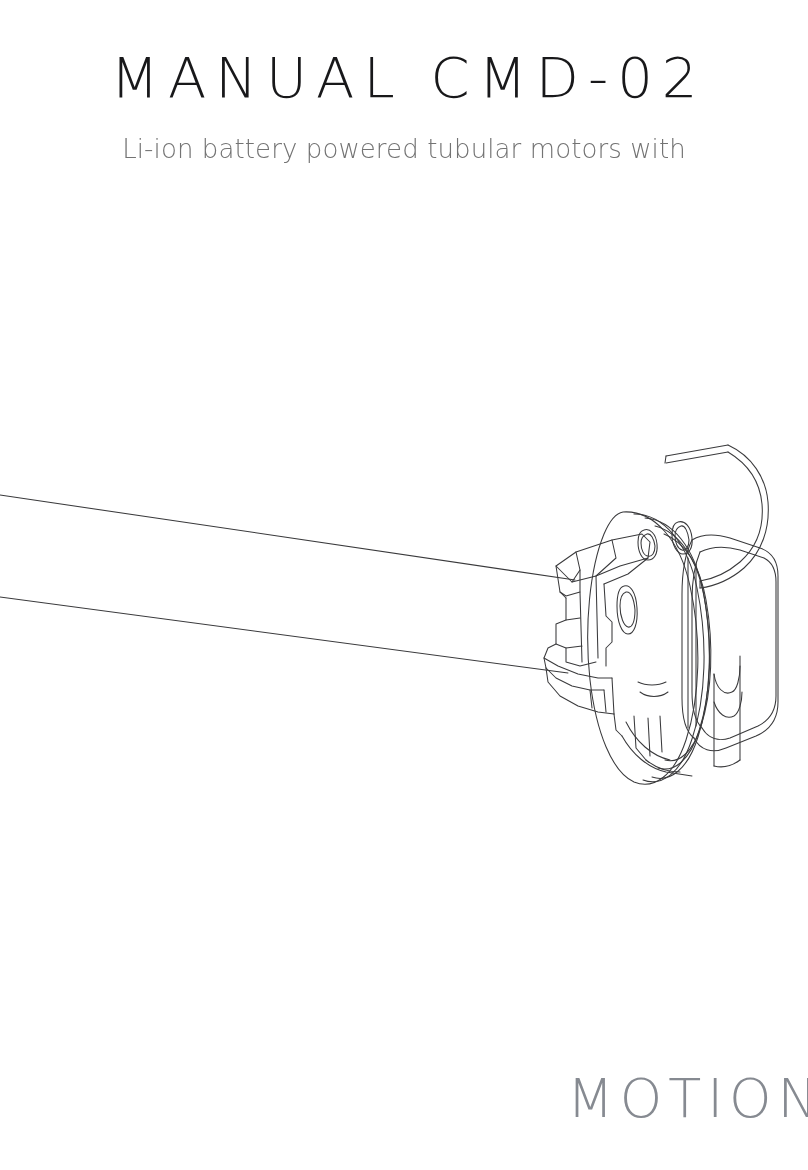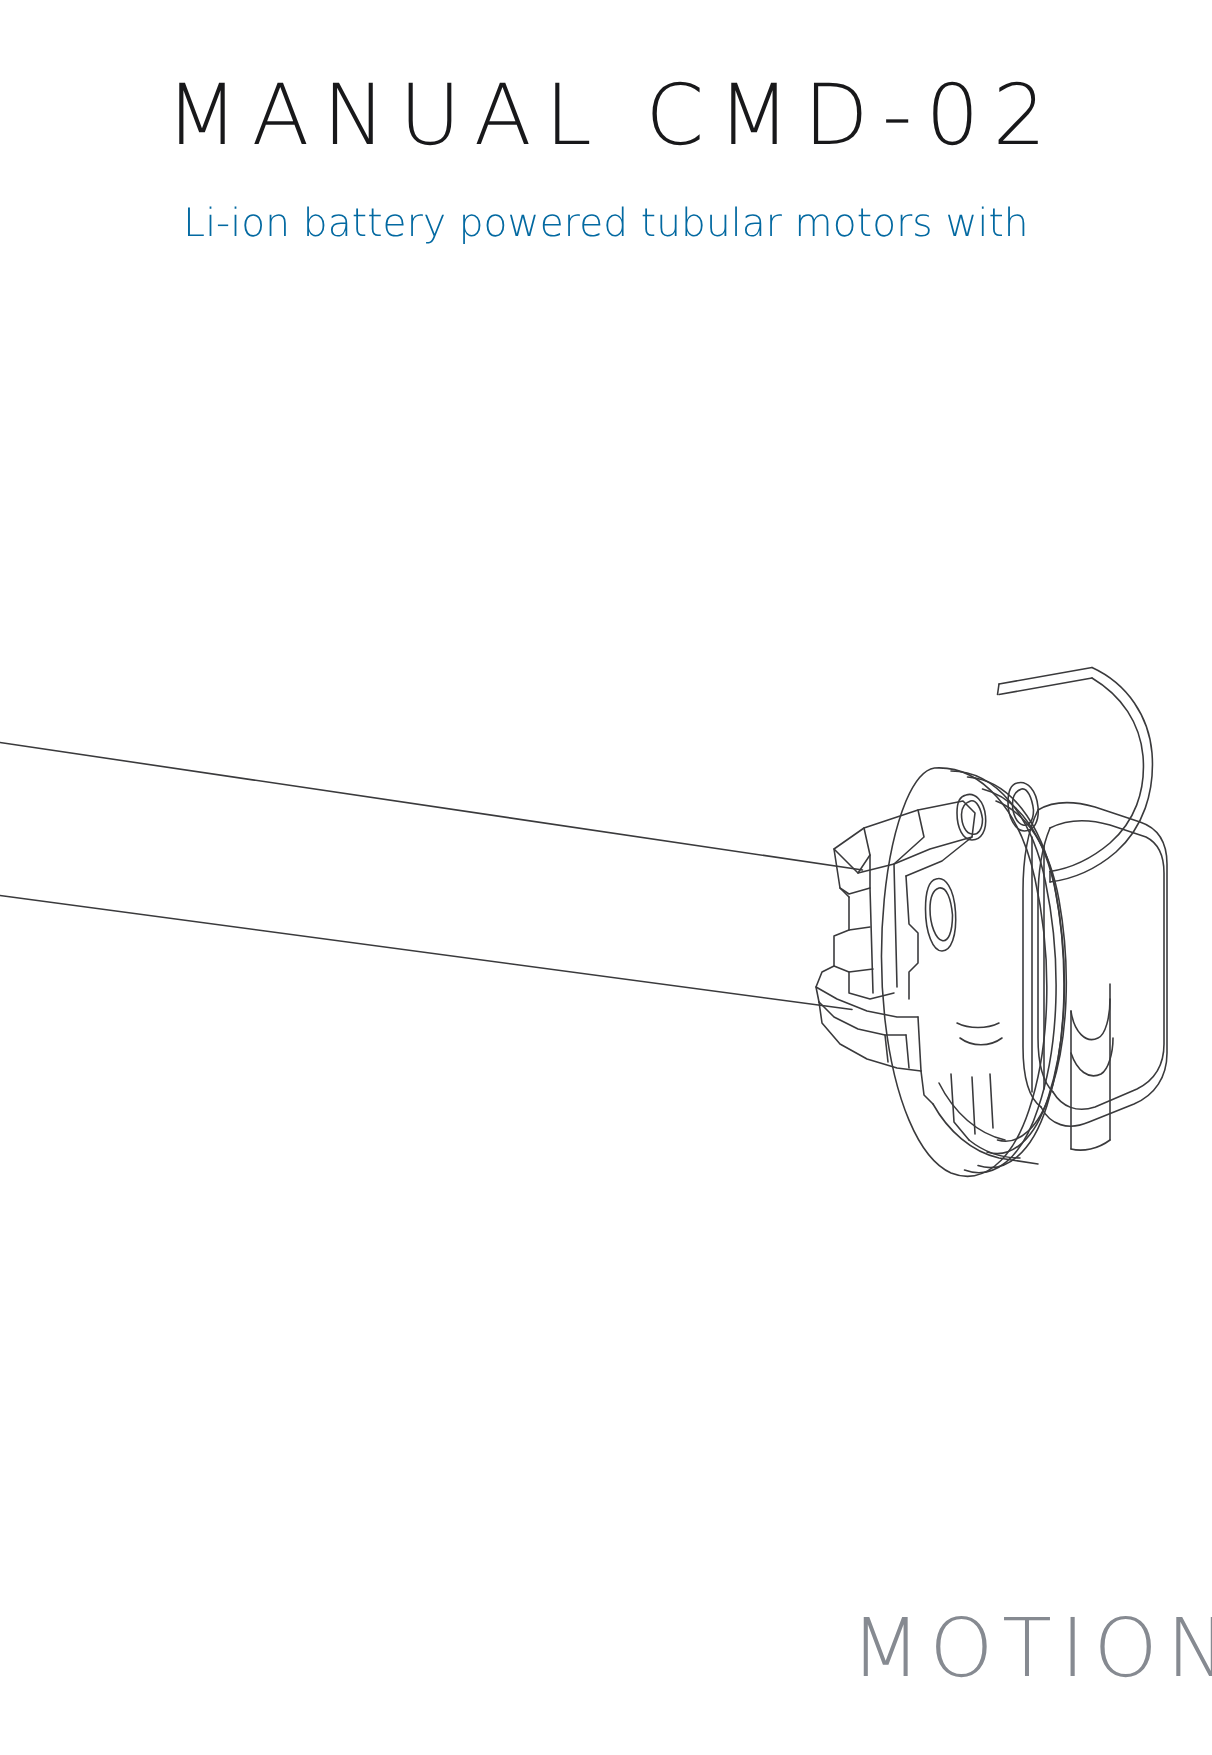--- a/index.html
+++ b/index.html
@@ -42,21 +42,21 @@
     text-indent: 9px;
   }
   .doc-subtitle {
     margin: 18px auto 0 auto;
     width: 680px;
     font-family: "DejaVu Sans", "Liberation Sans", sans-serif;
     font-weight: 300;
     font-size: 26px;
     line-height: 38px;
     letter-spacing: 0.1px;
-    color: #0369a1;
+    color: #737373;
   }
   .doc-subtitle .sub-line {
     display: block;
   }
 
   
   .illustration {
     position: absolute;
     top: 430px;
     left: 0;

